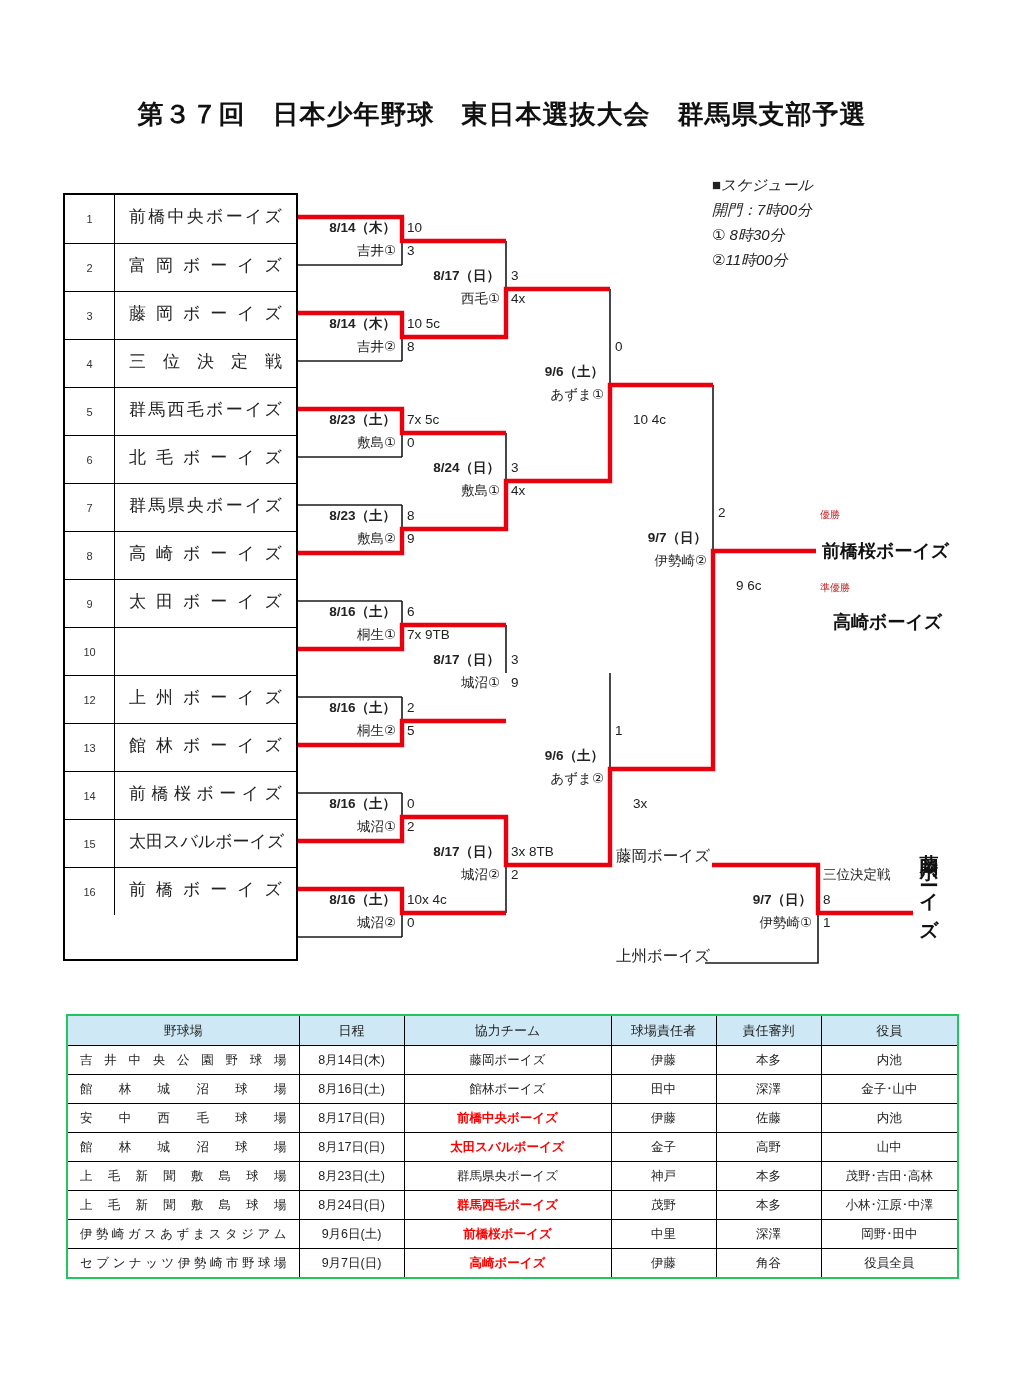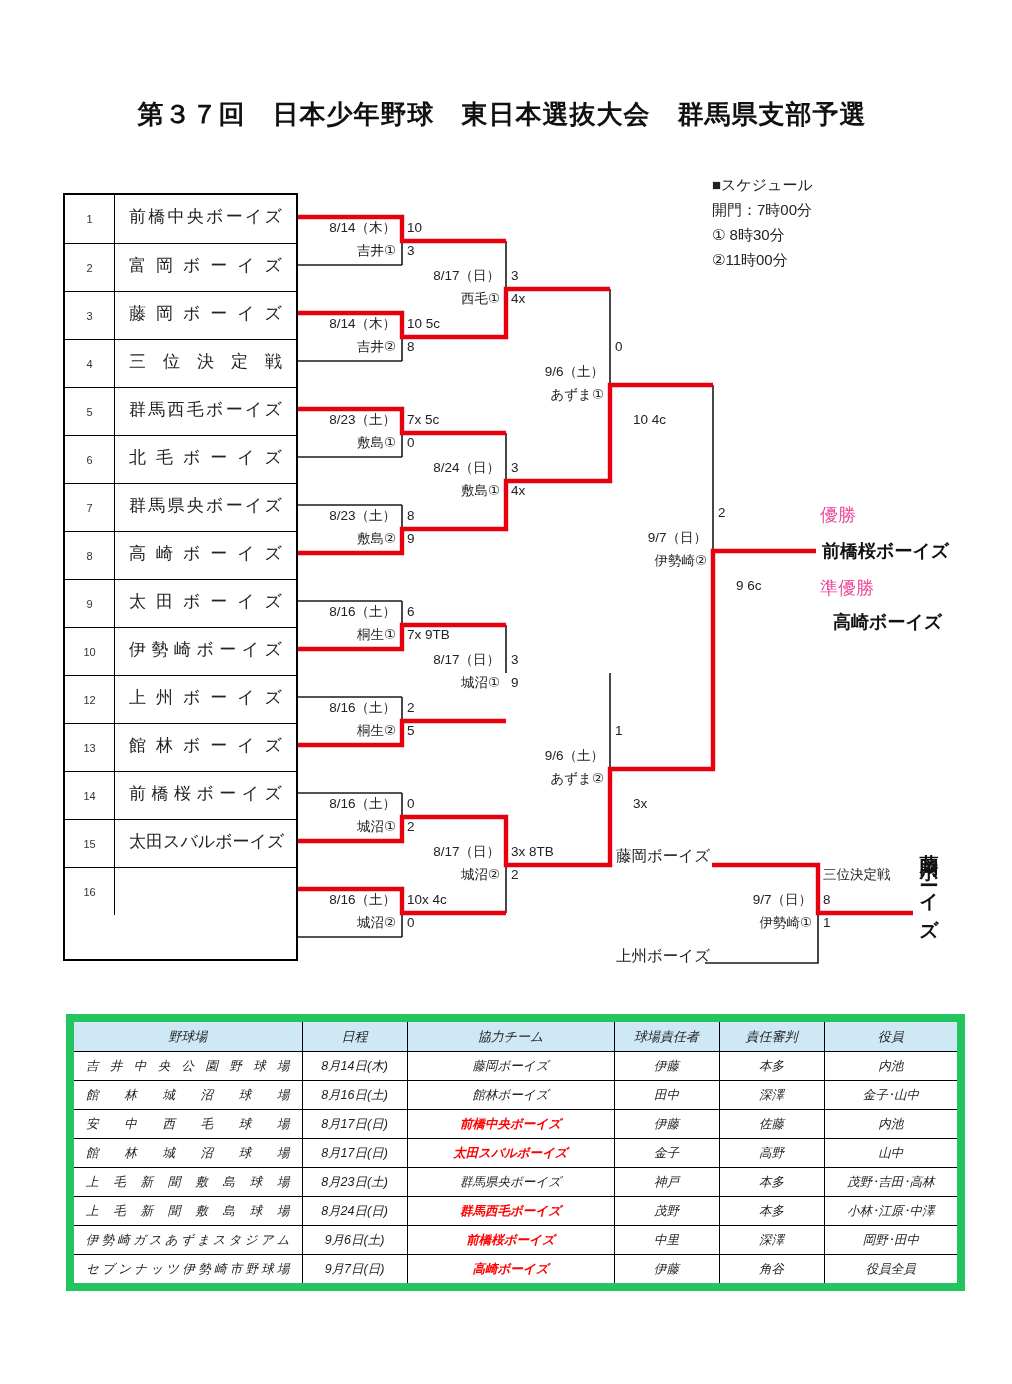--- a/index.html
+++ b/index.html
@@ -10,21 +10,21 @@
   }
   html,body{margin:0;padding:0;background:#ffffff;}
   body{font-family:"Liberation Sans","DejaVu Sans",sans-serif;color:#222;}
   #page{position:relative;width:1004px;height:1384px;background:#fff;overflow:hidden;}
 
   
   .title{position:absolute;left:0;right:0;top:97px;text-align:center;
          font-size:26px;font-weight:bold;color:#111;letter-spacing:1px;white-space:nowrap;}
 
   
-  .schedule{position:absolute;left:712px;top:172px;font-size:15px;line-height:25px;color:#222;}
+  .schedule{position:absolute;left:712px;top:172px;font-size:15px;line-height:25px;color:#222;font-style:italic;}
   .schedule .sline{white-space:nowrap;}
 
   
   .teambox{position:absolute;left:63px;top:193px;width:235px;height:768px;
            border:2px solid #000;box-sizing:border-box;}
   .trow{height:48px;display:flex;box-sizing:border-box;border-top:1.5px solid #000;}
   .trow:first-child{border-top:none;}
   .tnum{width:50px;border-right:1.5px solid #000;box-sizing:border-box;
         display:flex;align-items:center;justify-content:center;font-size:11px;color:#333;}
   .tname{flex:1;display:block;font-size:17px;color:#222;line-height:44.5px;
@@ -33,41 +33,41 @@
   
   svg.bracket{position:absolute;left:0;top:0;}
   .blk{stroke:var(--line);stroke-width:1.6;fill:none;}
   .redl{stroke:var(--winner-line);stroke-width:4.4;fill:none;stroke-linejoin:miter;}
 
   
   .junction{position:absolute;width:0;height:0;font-size:13.5px;color:#222;}
   .junction span{position:absolute;height:22px;line-height:22px;white-space:nowrap;}
   .jdate,.jvenue{right:6px;text-align:right;}
   .jtop,.jbot{left:5px;text-align:left;}
-  .jdate{top:-24px;} .jvenue{top:-1px;}
+  .jdate{top:-24px;font-weight:bold;} .jvenue{top:-1px;}
   .jtop{top:-24px;}  .jbot{top:-1px;}
   .far .jtop{top:-49px;} .far .jbot{top:24px;margin-left:18px;}
   .jlabel{left:5px;top:-49px;}
 
   
-  .rlabel{position:absolute;height:22px;line-height:22px;font-size:18px;color:#ec4899;white-space:nowrap;}
+  .rlabel{position:absolute;height:22px;line-height:22px;font-size:10px;color:#b91c1c;white-space:nowrap;}
   .rteam{position:absolute;height:24px;line-height:24px;font-size:18px;font-weight:bold;color:#111;white-space:nowrap;}
   .pteam{position:absolute;height:22px;line-height:22px;font-size:15.5px;color:#222;white-space:nowrap;}
   .vwinner{position:absolute;left:916px;top:838px;height:150px;
            writing-mode:vertical-rl;text-orientation:upright;
            font-size:19px;font-weight:bold;letter-spacing:5px;color:#111;white-space:nowrap;}
 
   
   .btable{position:absolute;left:66px;top:1014px;border-collapse:collapse;table-layout:fixed;}
   .btable th,.btable td{border:1px solid #000;font-weight:normal;
         text-align:center;vertical-align:middle;font-size:12.5px;color:#222;
         padding:0;overflow:hidden;white-space:nowrap;}
   .btable th{background:var(--header-bg);height:29px;font-size:13px;}
   .btable td{height:28px;}
-  .btable{border:8px solid #22c55e;font-style:italic;}
+  .btable{border:2px solid #22c55e;}
   td.venue{text-align:justify;text-align-last:justify;padding:0 12px;}
   td.red-team,.red-team{color:var(--red-text);font-weight:bold;}
 </style>
 </head>
 <body>
 
 <div id="page">
 
   <div class="title">第３７回　日本少年野球　東日本選抜大会　群馬県支部予選</div>
 
@@ -110,40 +110,40 @@
     <div class="trow">
         <div class="tnum">8</div>
         <div class="tname">高崎ボーイズ</div>
       </div>
     <div class="trow">
         <div class="tnum">9</div>
         <div class="tname">太田ボーイズ</div>
       </div>
     <div class="trow">
         <div class="tnum">10</div>
-        <div class="tname">伊勢崎ボーイズ</div>
       </div>
     <div class="trow">
         <div class="tnum">12</div>
         <div class="tname">上州ボーイズ</div>
       </div>
     <div class="trow">
         <div class="tnum">13</div>
         <div class="tname">館林ボーイズ</div>
       </div>
     <div class="trow">
         <div class="tnum">14</div>
         <div class="tname">前橋桜ボーイズ</div>
       </div>
     <div class="trow">
         <div class="tnum">15</div>
         <div class="tname">太田スバルボーイズ</div>
       </div>
     <div class="trow">
         <div class="tnum">16</div>
+        <div class="tname">前橋ボーイズ</div>
       </div>
   </div>
 
   <svg class="bracket" width="1012" height="1384" viewBox="0 0 1012 1384" aria-hidden="true">
 
     <path class="blk" d="M298 265 H402"></path>
     <path class="blk" d="M298 361 H402"></path>
     <path class="blk" d="M298 457 H402"></path>
     <path class="blk" d="M298 505 H402"></path>
     <path class="blk" d="M298 601 H402"></path>

